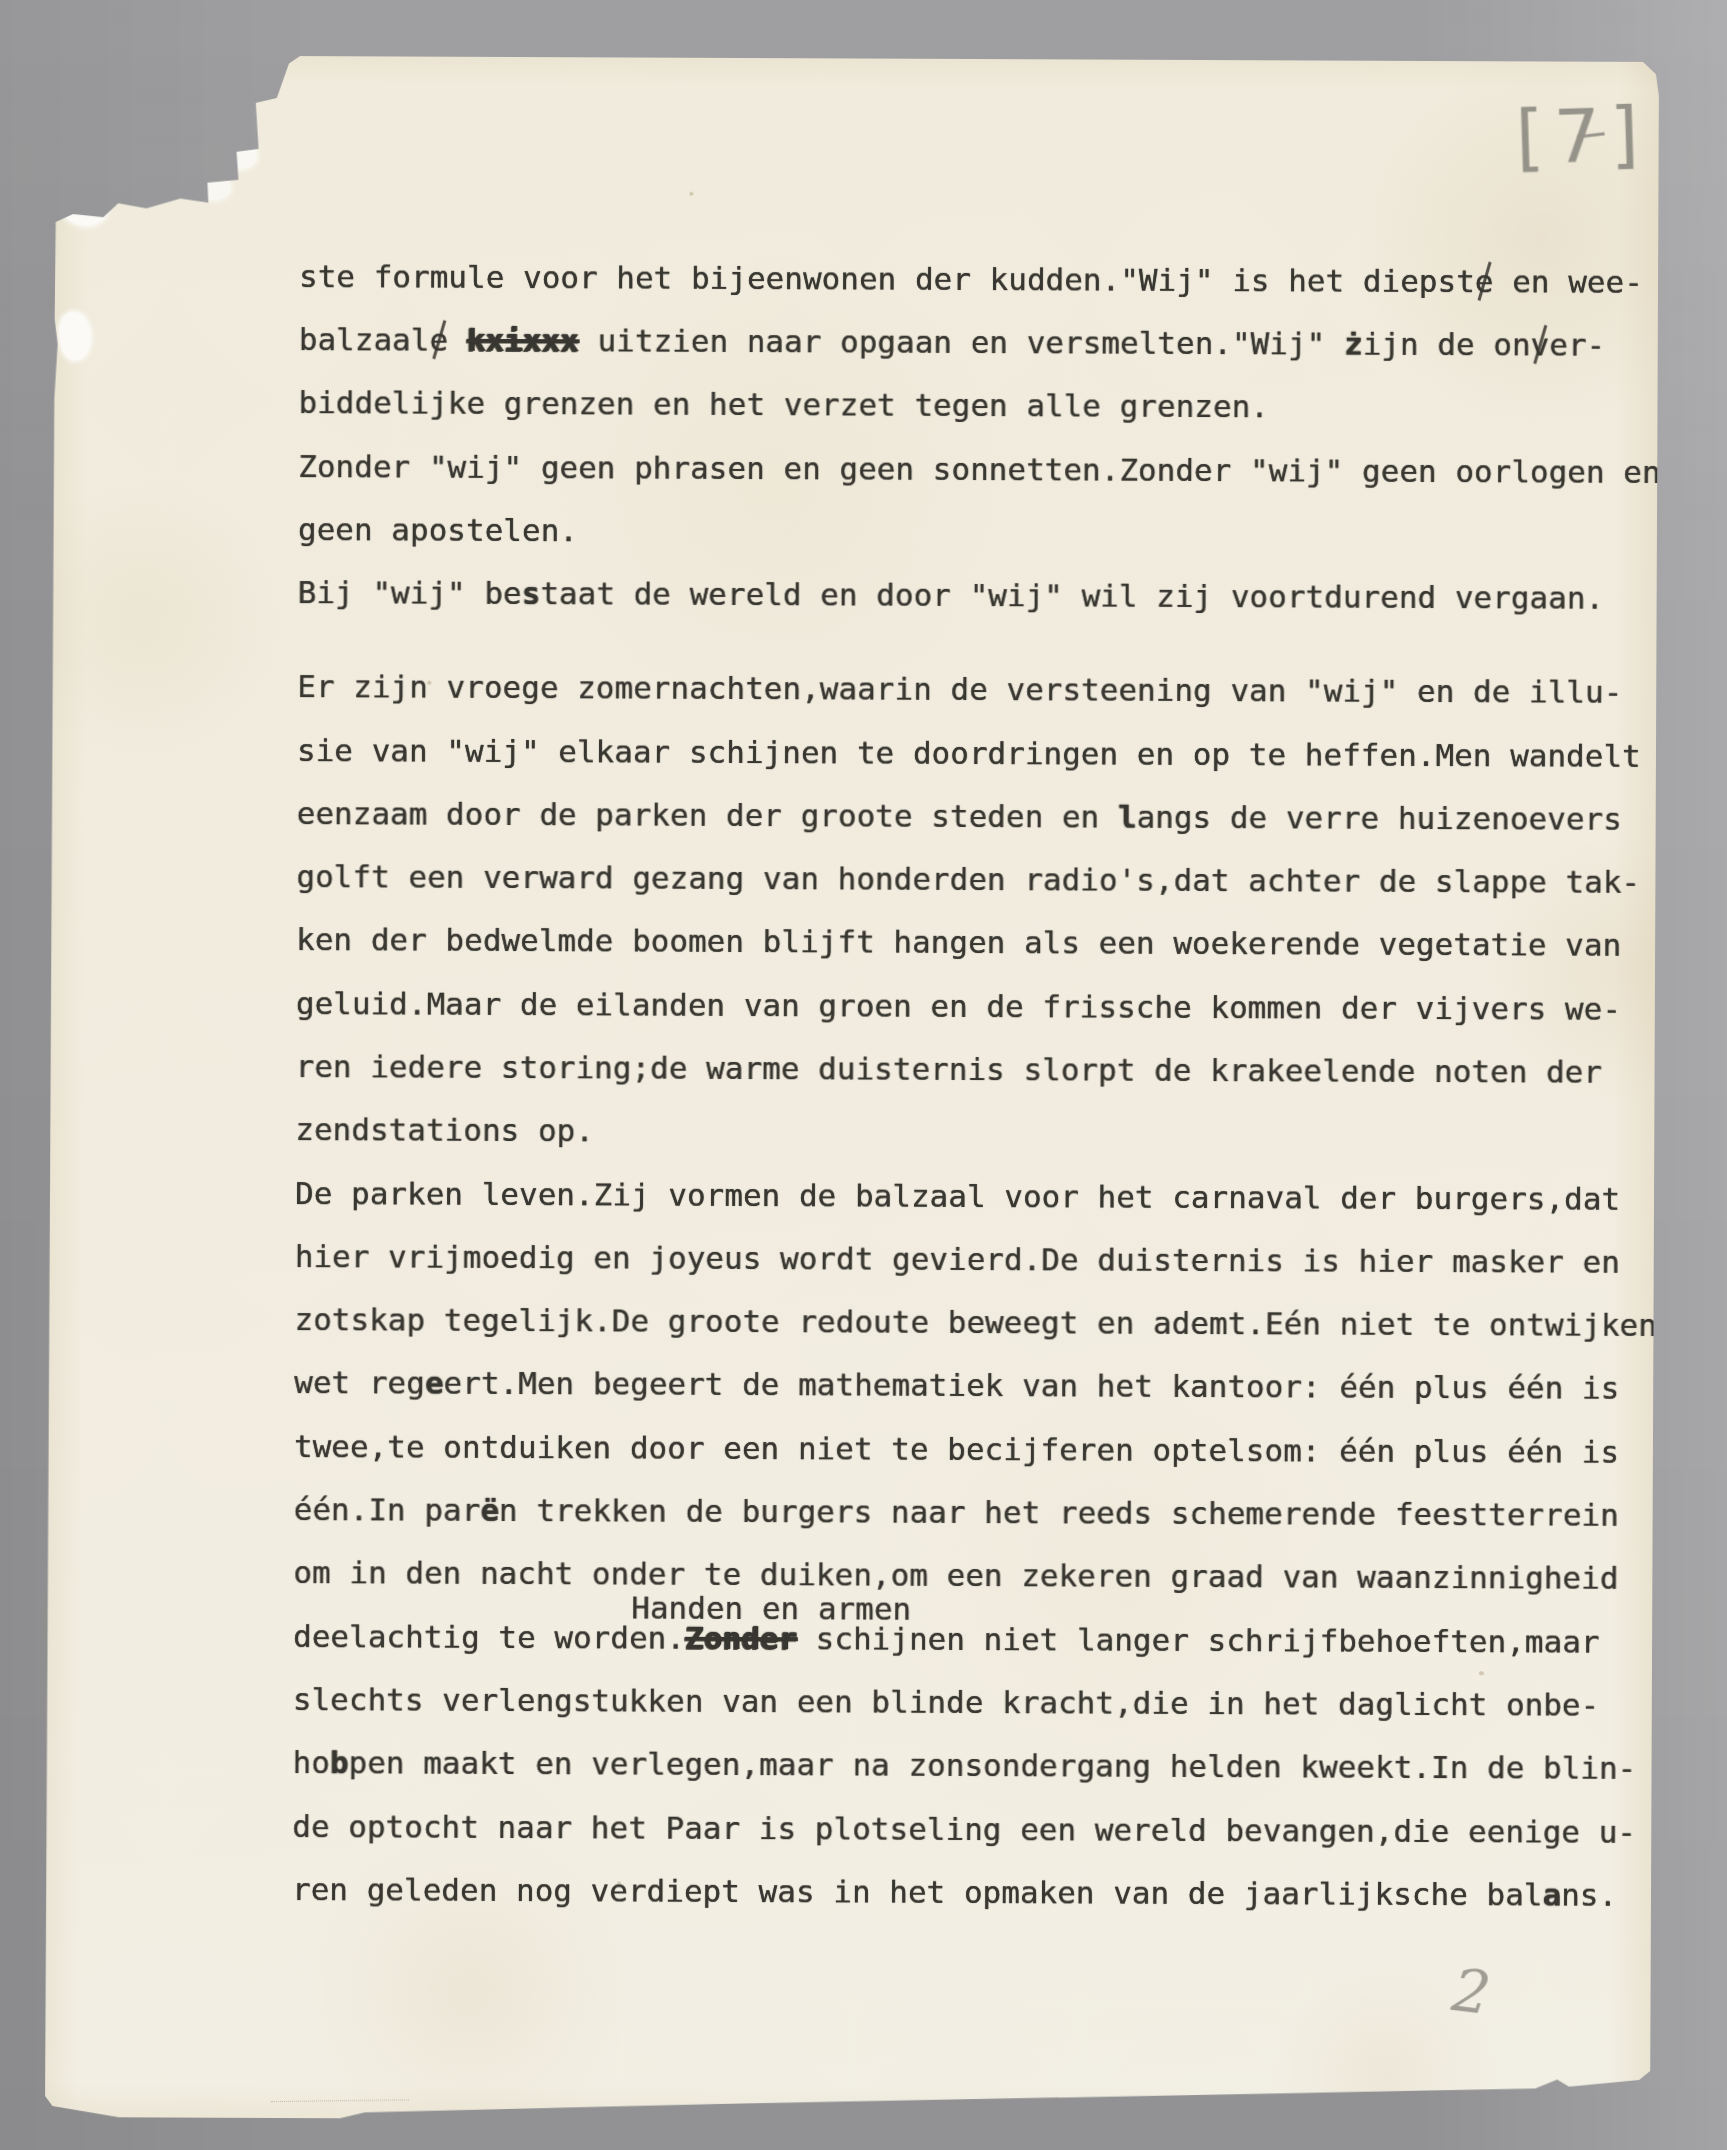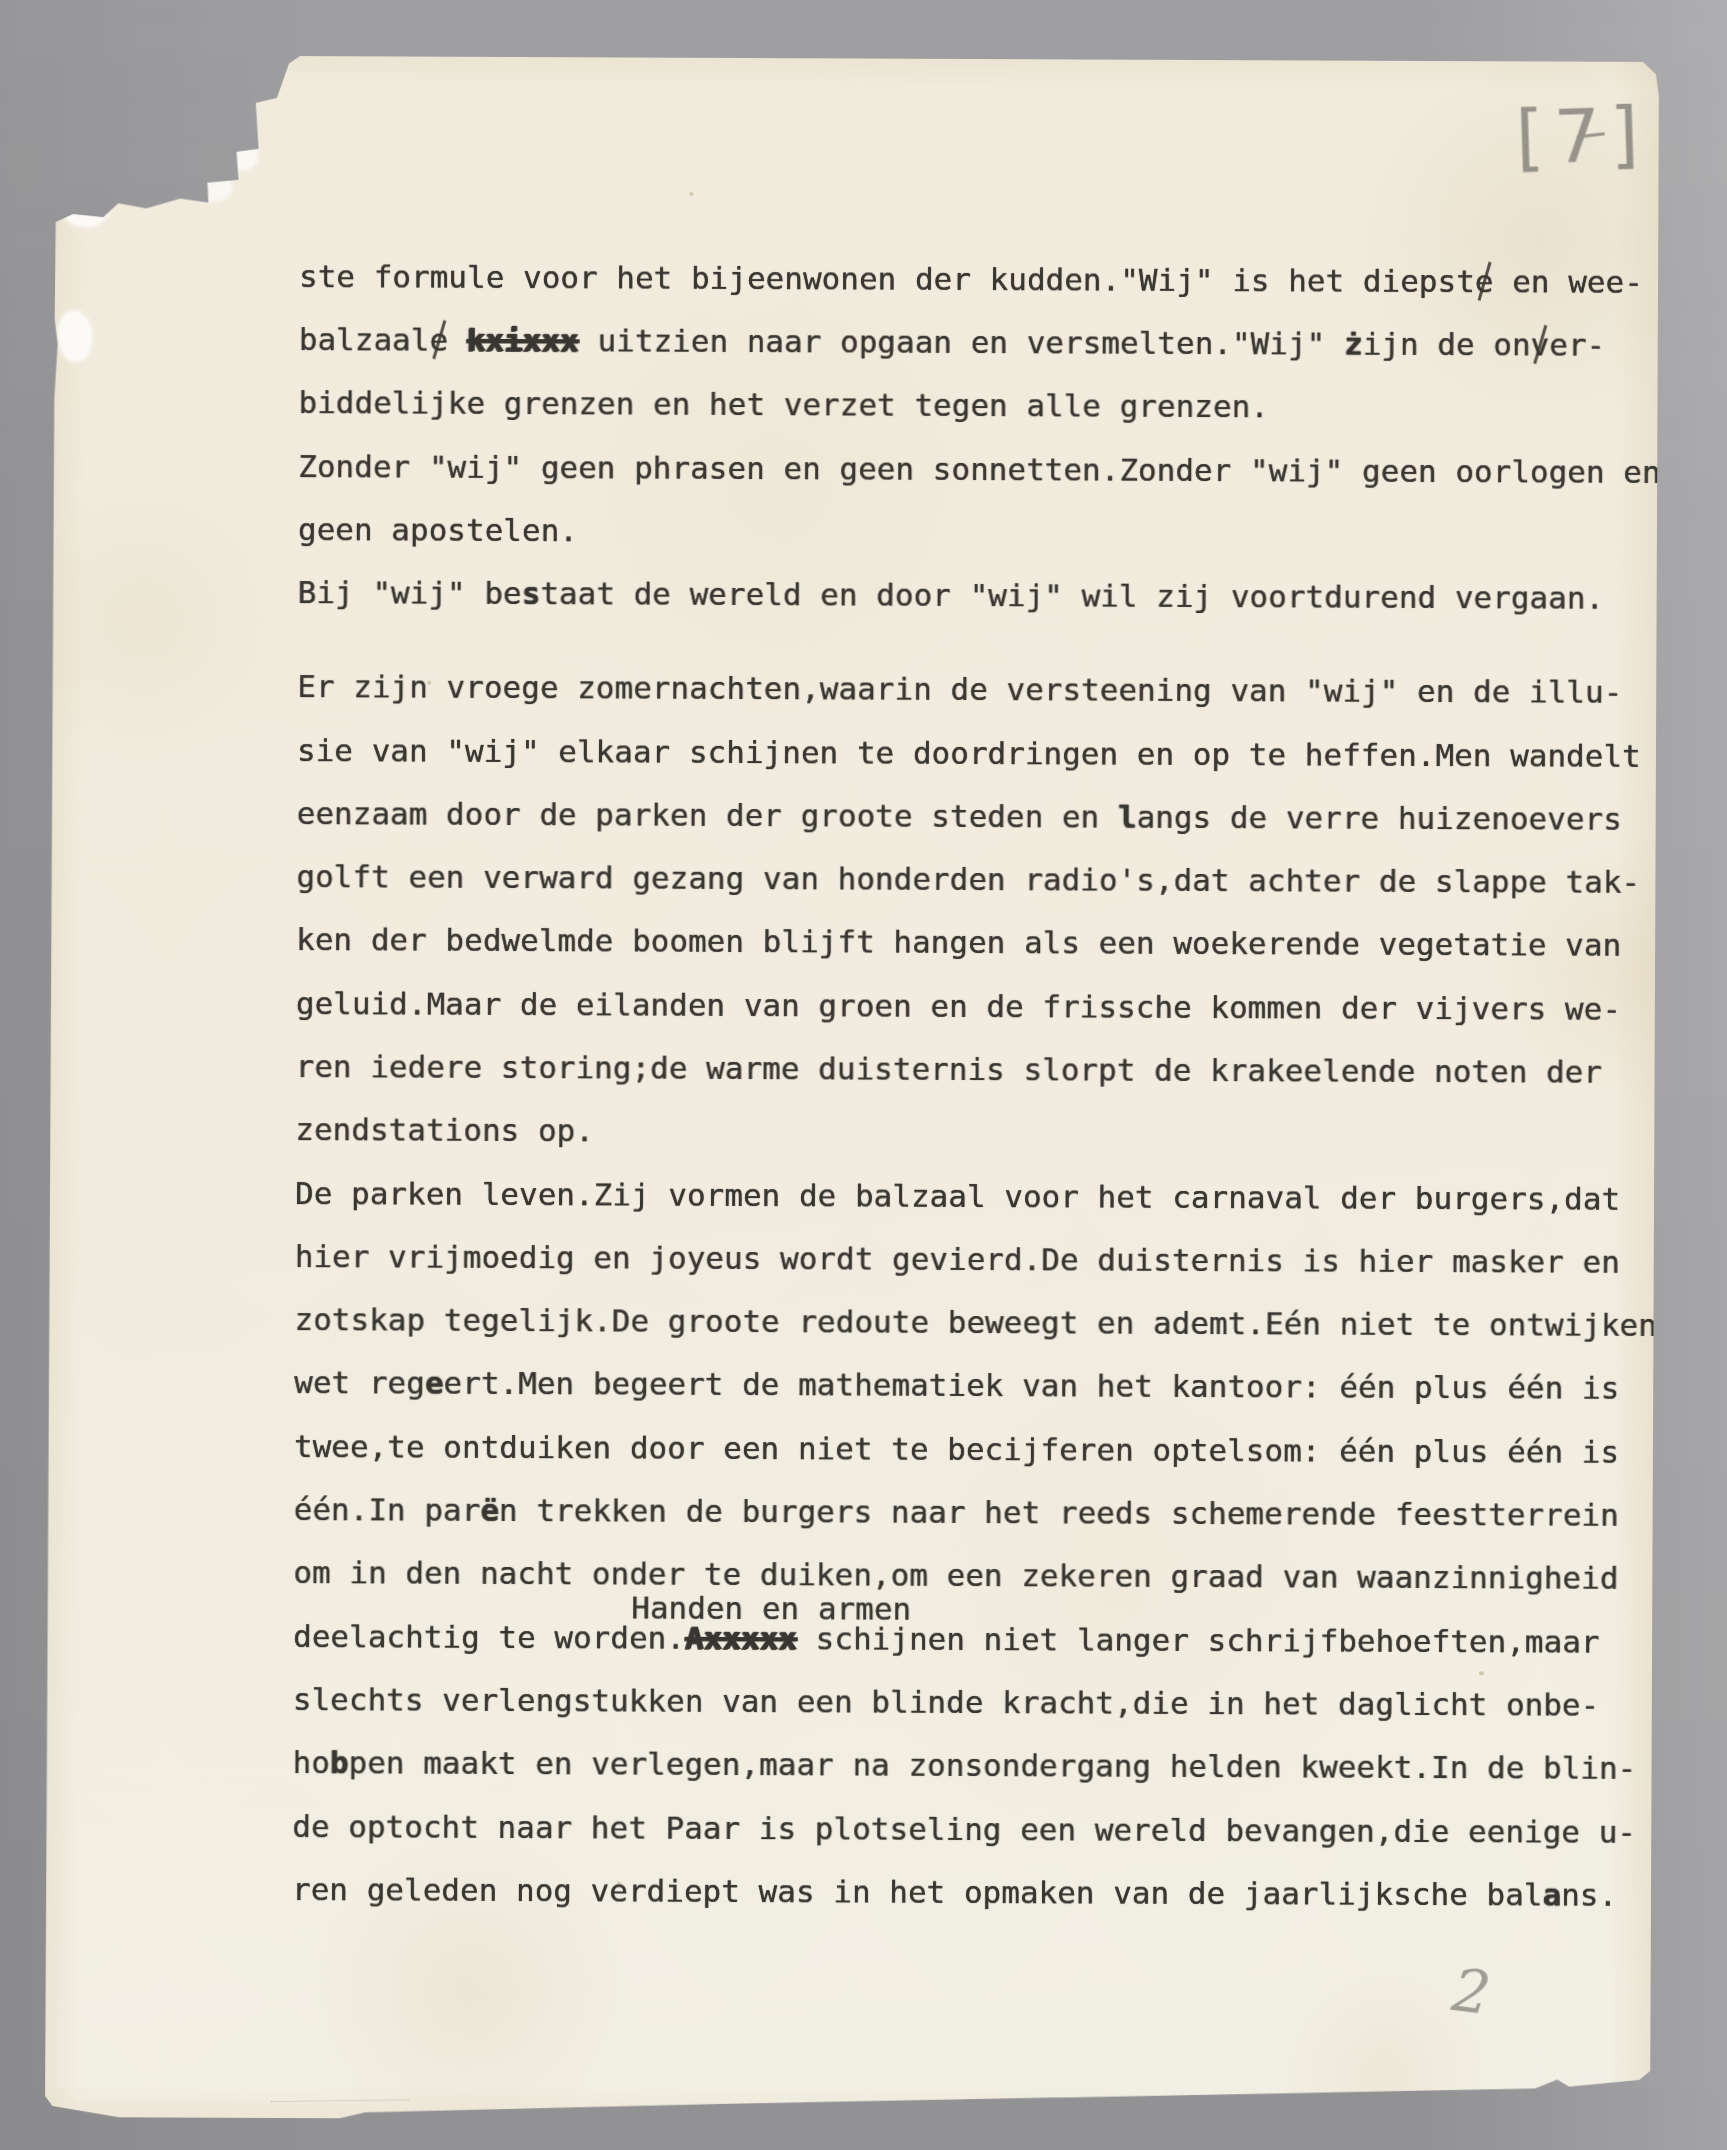--- a/index.html
+++ b/index.html
@@ -119,21 +119,21 @@
       <div class="tline" style="top: 930px;"><span>geluid.Maar de eilanden van groen en de frissche kommen der vijvers we-</span></div>
       <div class="tline" style="top: 993px;"><span>ren iedere storing;de warme duisternis slorpt de krakeelende noten der</span></div>
       <div class="tline" style="top: 1056px;"><span>zendstations op.</span></div>
       <div class="tline" style="top: 1120px;"><span>De parken leven.Zij vormen de balzaal voor het carnaval der burgers,dat</span></div>
       <div class="tline" style="top: 1183px;"><span>hier vrijmoedig en joyeus wordt gevierd.De duisternis is hier masker en</span></div>
       <div class="tline" style="top: 1246px;"><span>zotskap tegelijk.De groote redoute beweegt en ademt.Eén niet te ontwijken</span></div>
       <div class="tline" style="top: 1309px;"><span>wet reg</span><span class="seg-b">e</span><span>ert.Men begeert de mathematiek van het kantoor: één plus één is</span></div>
       <div class="tline" style="top: 1373px;"><span>twee,te ontduiken door een niet te becijferen optelsom: één plus één is</span></div>
       <div class="tline" style="top: 1436px;"><span>één.In par</span><span class="seg-b">ë</span><span>n trekken de burgers naar het reeds schemerende feestterrein</span></div>
       <div class="tline" style="top: 1499px;"><span>om in den nacht onder te duiken,om een zekeren graad van waanzinnigheid</span></div>
-      <div class="tline" style="top: 1563px;"><span>deelachtig te worden.</span><span class="seg-x">Axxxxx</span><span> schijnen niet langer schrijfbehoeften,maar</span></div>
+      <div class="tline" style="top: 1563px;"><span>deelachtig te worden.</span><span class="seg-x">Zonder</span><span> schijnen niet langer schrijfbehoeften,maar</span></div>
       <div class="tline" style="top: 1626px;"><span>slechts verlengstukken van een blinde kracht,die in het daglicht onbe-</span></div>
       <div class="tline" style="top: 1689px;"><span>ho</span><span class="seg-b">b</span><span>pen maakt en verlegen,maar na zonsondergang helden kweekt.In de blin-</span></div>
       <div class="tline" style="top: 1753px;"><span>de optocht naar het Paar is plotseling een wereld bevangen,die eenige u-</span></div>
       <div class="tline" style="top: 1816px;"><span>ren geleden nog verdiept was in het opmaken van de jaarlijksche bal</span><span class="seg-b">a</span><span>ns.</span></div>
     </div>
 
   <div class="tline" id="insertion-line" style="left:584px; top:1533px;">Handen en armen</div>
 
   <div class="scribble"></div>
 

